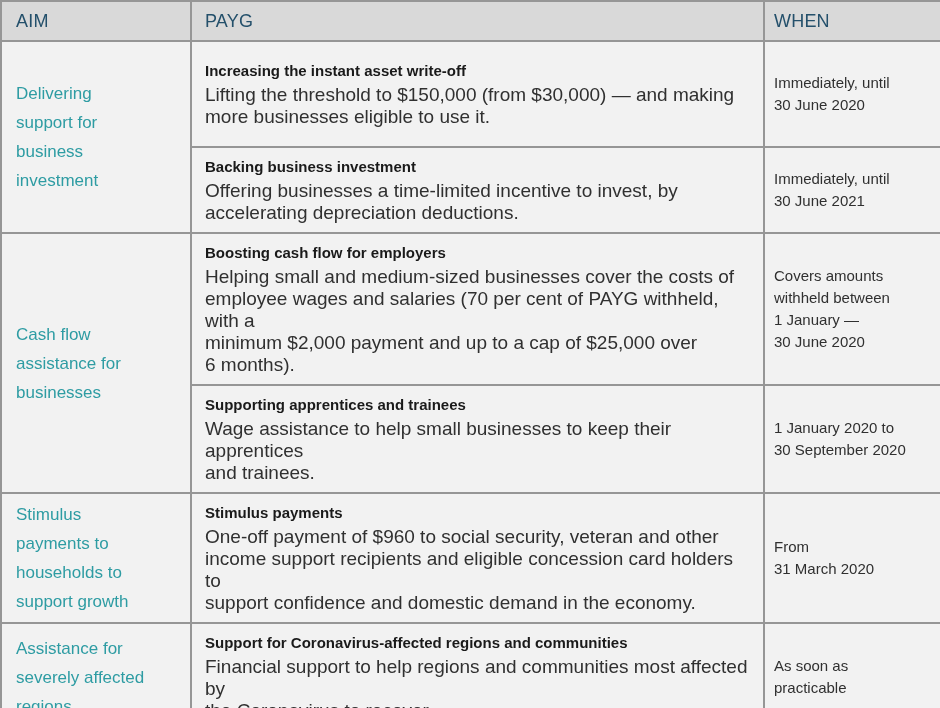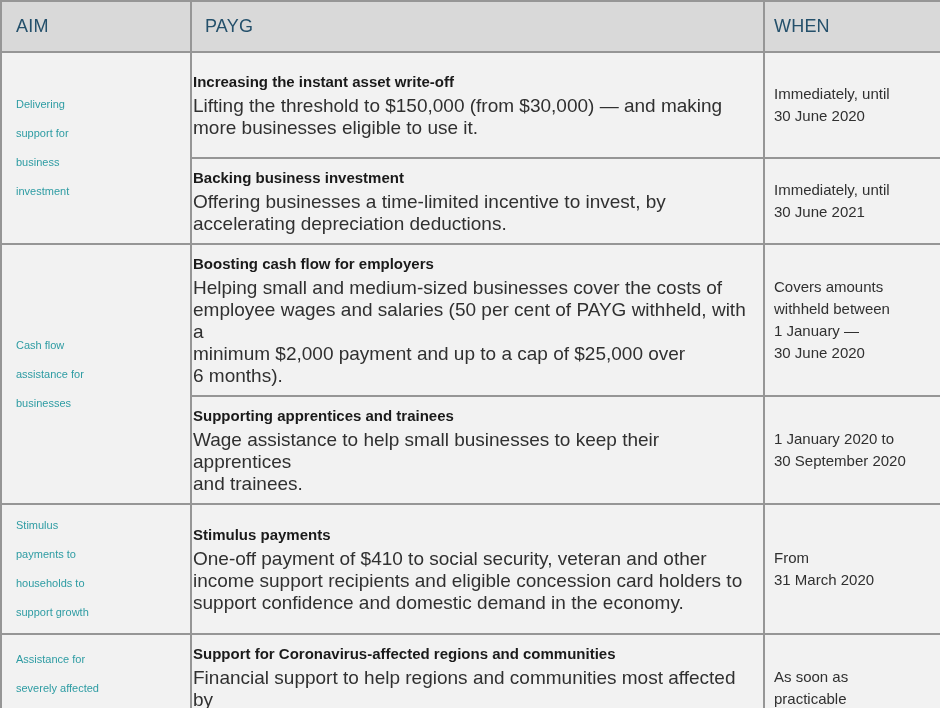--- a/index.html
+++ b/index.html
@@ -26,21 +26,21 @@
   col.c-when { width: 177px; }
 
   table.measures th,
   table.measures td {
     border: 2px solid #969696;
     vertical-align: middle;
     box-sizing: border-box;
   }
 
   
-  tr.head-row { height: 51px; }
+  tr.head-row { height: 40px; }
   tr.head-row th {
     background: #d9d9d9;
     color: #24506b;
     font-size: 18px;
     font-weight: 400;
     text-align: left;
     letter-spacing: 0.2px;
   }
   th.h-aim  { padding-left: 14px; }
   th.h-what { padding-left: 13px; }
@@ -50,27 +50,27 @@
   tr.r td { background: #f2f2f2; }
   tr.row-1a { height: 106px; }
   tr.row-1b { height: 76px; }
   tr.row-2a { height: 141px; }
   tr.row-2b { height: 97px; }
   tr.row-3  { height: 120px; }
   tr.row-4  { height: 88px; }
 
   td.aim {
     color: #2e9ca3;
-    font-size: 11px;
+    font-size: 17px;
     line-height: 29px;
     padding: 6px 6px 6px 14px;
     white-space: pre-line;
   }
   td.what {
-    padding: 8px 10px 8px 1px;
+    padding: 8px 10px 8px 13px;
     color: #303030;
     margin-left: 8px;
   }
   .wt {
     font-weight: 700;
     color: #1a1a1a;
     font-size: 15px;
     line-height: 22px;
     margin-bottom: 2px;
   }
@@ -128,21 +128,21 @@
 30 June 2021</td>
       </tr>
 
       <tr class="r row-2a">
         <td class="aim" rowspan="2">Cash flow
 assistance for
 businesses</td>
         <td class="what">
           <div class="wt">Boosting cash flow for employers</div>
           <div class="wb">Helping small and medium-sized businesses cover the costs of
-employee wages and salaries (50 per cent of PAYG withheld, with a
+employee wages and salaries (70 per cent of PAYG withheld, with a
 minimum $2,000 payment and up to a cap of $25,000 over
 6 months).</div>
         </td>
         <td class="when">Covers amounts
 withheld between
 1 January —
 30 June 2020</td>
       </tr>
       <tr class="r row-2b">
         <td class="what">
@@ -154,21 +154,21 @@
 30 September 2020</td>
       </tr>
 
       <tr class="r row-3">
         <td class="aim">Stimulus
 payments to
 households to
 support growth</td>
         <td class="what">
           <div class="wt">Stimulus payments</div>
-          <div class="wb">One-off payment of $410 to social security, veteran and other
+          <div class="wb">One-off payment of $960 to social security, veteran and other
 income support recipients and eligible concession card holders to
 support confidence and domestic demand in the economy.</div>
         </td>
         <td class="when">From
 31 March 2020</td>
       </tr>
 
       <tr class="r row-4">
         <td class="aim">Assistance for
 severely affected

